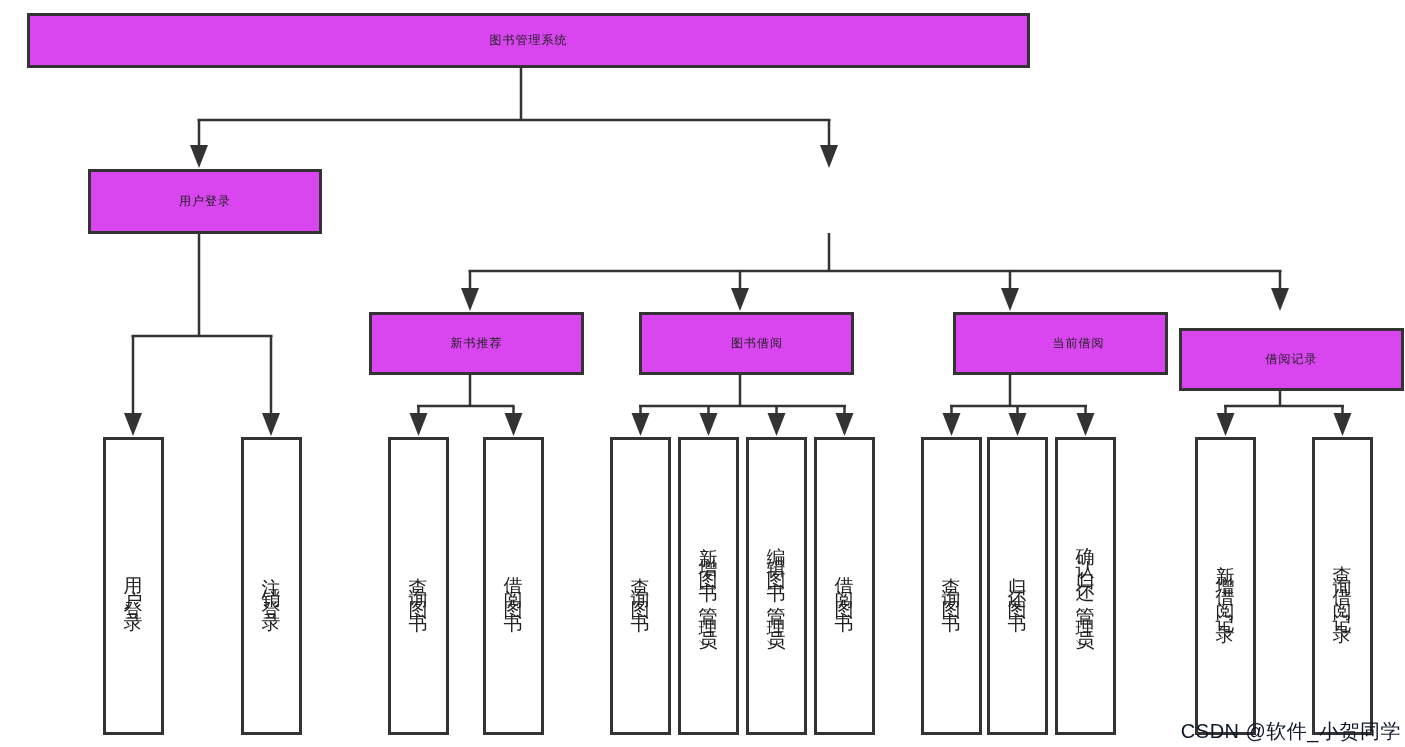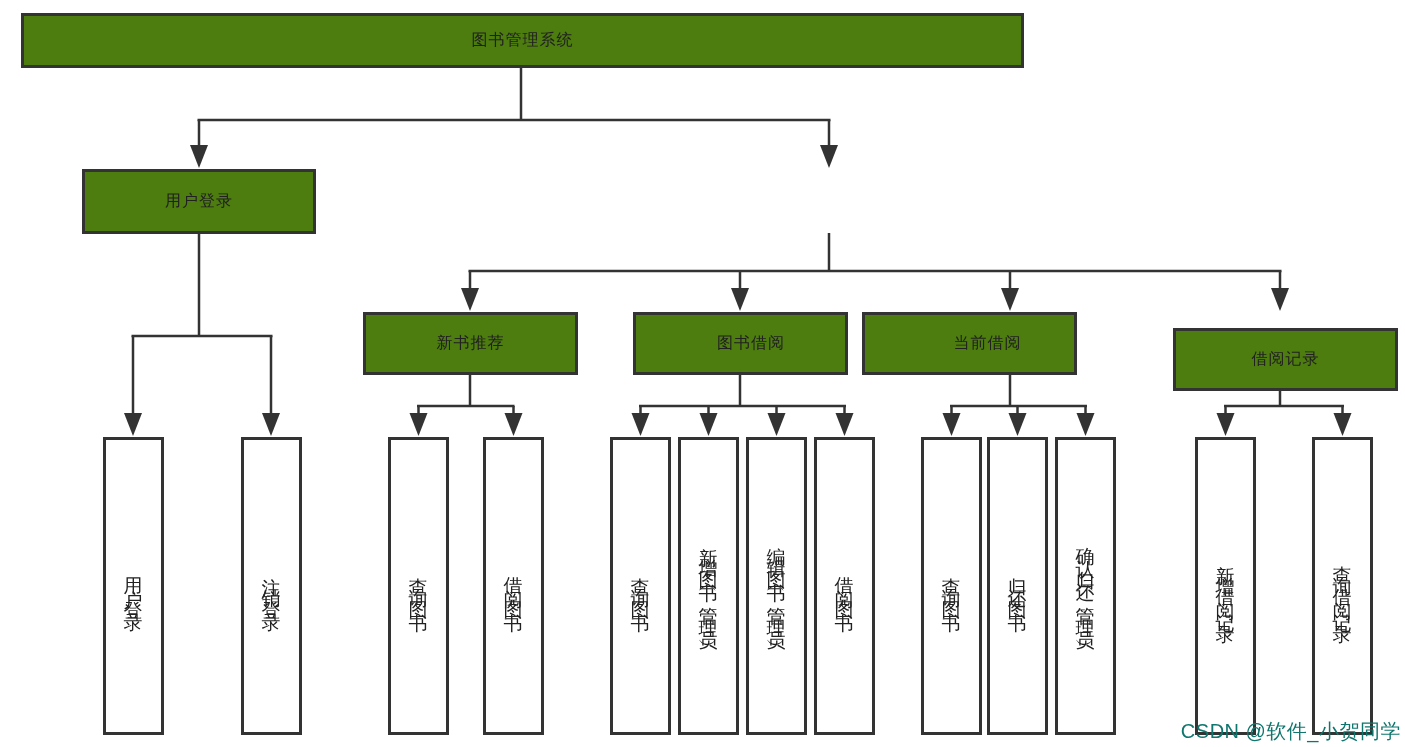--- a/index.html
+++ b/index.html
@@ -22,27 +22,28 @@
   }
   .connectors {
     position: absolute;
     left: 0; top: 0;
     pointer-events: none;
   }
   .node {
     position: absolute;
     box-sizing: border-box;
     border: 3px solid #333333;
-    background: #4d7c0f;
+    background: #d946ef;
     display: flex;
     align-items: center;
     justify-content: center;
-    font-size: 16px;
+    font-size: 12px;
     letter-spacing: 1px;
     color: #212121;
+    margin-left: 6px;
   }
   .leaf {
     position: absolute;
     box-sizing: border-box;
     border: 3px solid #333333;
     background: #ffffff;
     display: flex;
     align-items: center;
     justify-content: center;
   }
@@ -53,21 +54,21 @@
     letter-spacing: 12px;
     line-height: 1;
     color: #212121;
     white-space: nowrap;
   }
   .watermark {
     position: absolute;
     right: 4px;
     bottom: 2px;
     font-size: 20px;
-    color: #0f766e;
+    color: #0f172a;
     letter-spacing: 0.5px;
     z-index: 5;
   }
 </style>
 </head>
 <body>
 
 <div class="stage">
 
   <svg class="connectors" width="1405" height="747" viewBox="0 0 1405 747">
@@ -143,21 +144,21 @@
   <div class="node" style="left:82px; top:169px; width:234px; height:65px;">
     <span>用户登录</span>
   </div>
 
   <div class="node" style="left:363px; top:312px; width:215px; height:63px;">
     <span>新书推荐</span>
   </div>
   <div class="node" style="left:633px; top:312px; width:215px; height:63px;padding-left:21px;">
     <span>图书借阅</span>
   </div>
-  <div class="node" style="left:862px; top:312px; width:215px; height:63px;padding-left:36px;">
+  <div class="node" style="left:947px; top:312px; width:215px; height:63px;padding-left:36px;">
     <span>当前借阅</span>
   </div>
   <div class="node" style="left:1173px; top:328px; width:225px; height:63px;">
     <span>借阅记录</span>
   </div>
 
   <div class="leaf" style="left:103px; top:437px; width:61px; height:298px;">
     <span class="vtext">用户登录</span>
   </div>
   <div class="leaf" style="left:241px; top:437px; width:61px; height:298px;">

